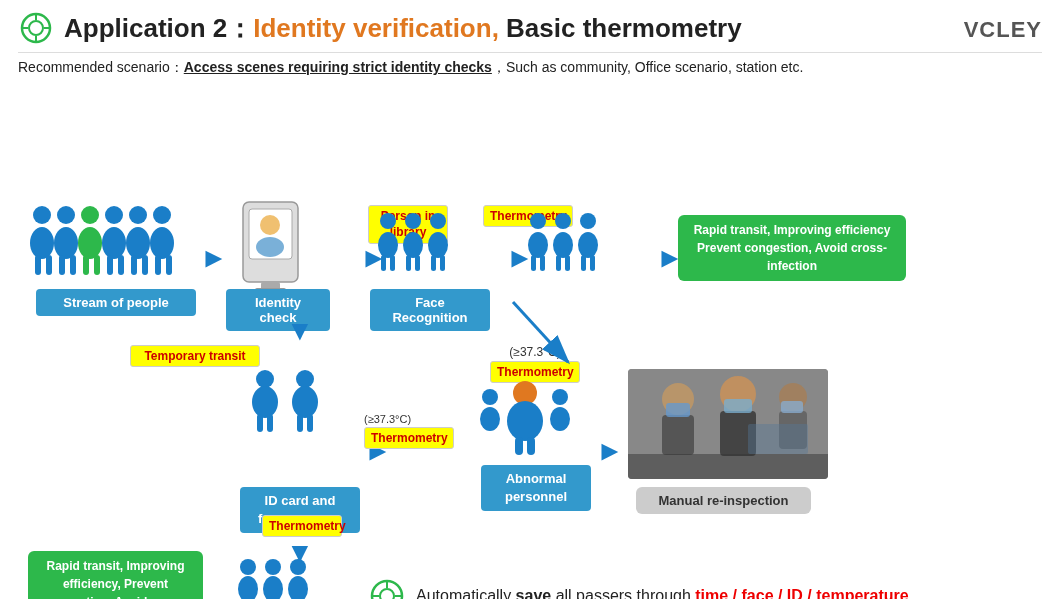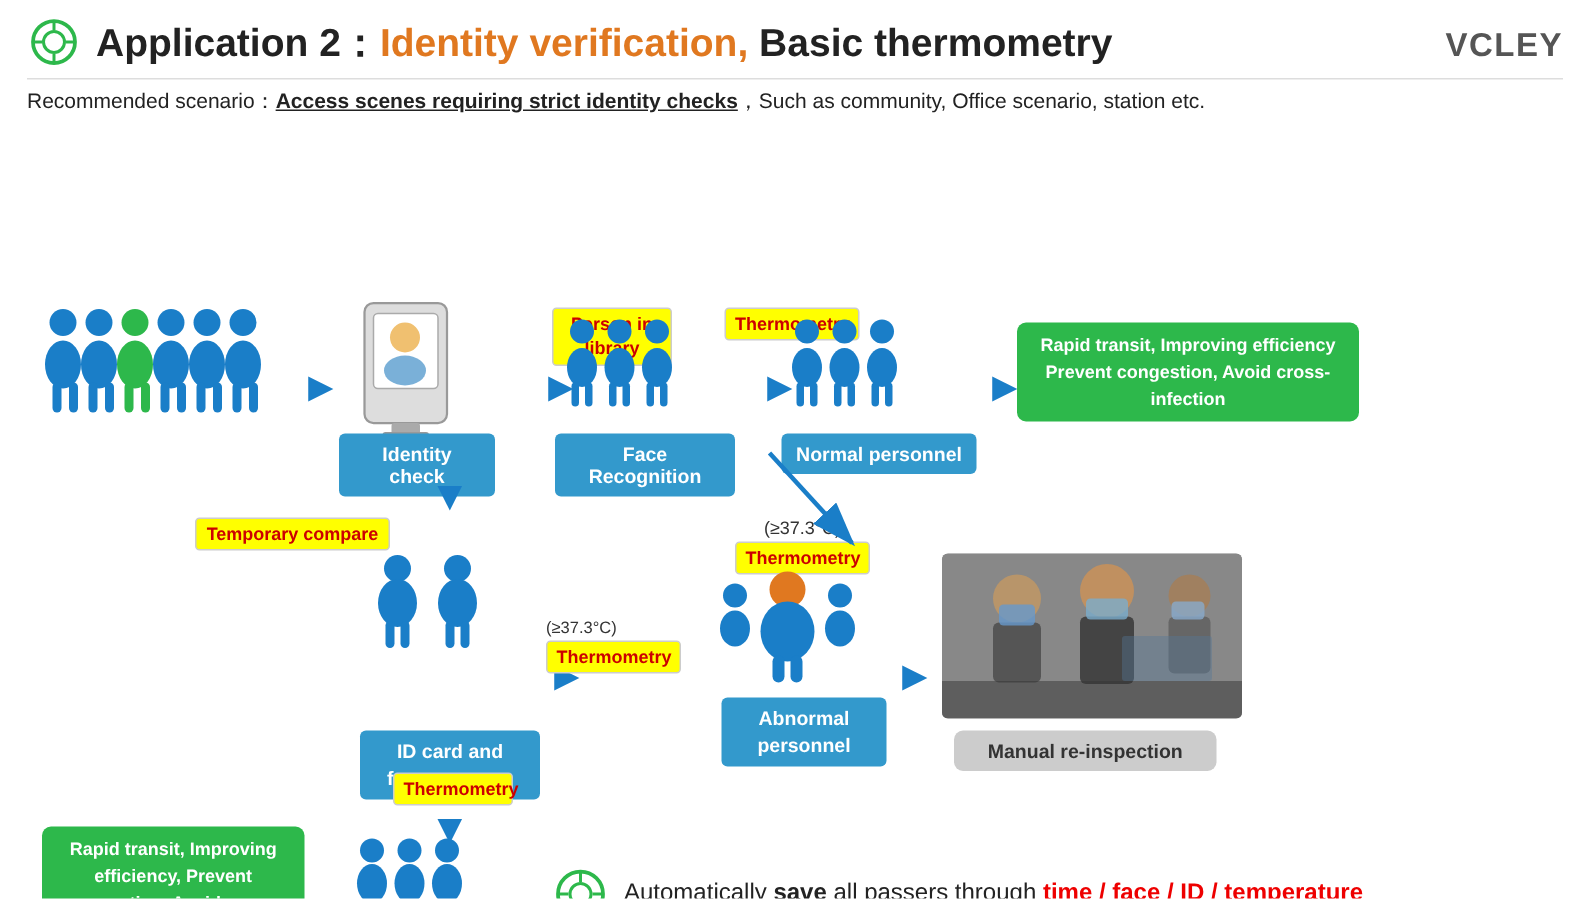--- a/index.html
+++ b/index.html
@@ -207,20 +207,23 @@
           <rect x="77" y="58" width="6" height="20" rx="3" fill="#1a7ec8"></rect>
           <rect x="88" y="58" width="6" height="20" rx="3" fill="#1a7ec8"></rect>
           <rect x="101" y="58" width="6" height="20" rx="3" fill="#1a7ec8"></rect>
           <rect x="112" y="58" width="6" height="20" rx="3" fill="#1a7ec8"></rect>
           <rect x="125" y="58" width="6" height="20" rx="3" fill="#1a7ec8"></rect>
           <rect x="136" y="58" width="6" height="20" rx="3" fill="#1a7ec8"></rect>
         </g>
       </svg>
     </div>
 
+    <div class="blue-box" style="left:18px; top:202px; width:160px; padding:6px 8px;">
+      <span>Stream of people</span>
+    </div>
 
     <div class="arrow" style="left:182px; top:155px; font-size:28px;">►</div>
 
     <div class="device" style="left:215px; top:110px;">
       <svg width="75" height="100" viewBox="0 0 75 100">
 
         <rect x="10" y="5" width="55" height="80" rx="6" fill="#ddd" stroke="#999" stroke-width="1.5"></rect>
 
         <rect x="16" y="12" width="43" height="50" rx="3" fill="#fff" stroke="#aaa"></rect>
 
@@ -280,33 +283,30 @@
         <ellipse cx="65" cy="38" rx="10" ry="13" fill="#1a7ec8"></ellipse>
         <rect x="8" y="48" width="5" height="16" rx="2.5" fill="#1a7ec8"></rect>
         <rect x="17" y="48" width="5" height="16" rx="2.5" fill="#1a7ec8"></rect>
         <rect x="33" y="48" width="5" height="16" rx="2.5" fill="#1a7ec8"></rect>
         <rect x="42" y="48" width="5" height="16" rx="2.5" fill="#1a7ec8"></rect>
         <rect x="58" y="48" width="5" height="16" rx="2.5" fill="#1a7ec8"></rect>
         <rect x="67" y="48" width="5" height="16" rx="2.5" fill="#1a7ec8"></rect>
       </svg>
     </div>
 
-    <div class="blue-box" style="left:503px; top:202px; width:130px; padding:6px 8px;">
-      <span>Normal personnel</span>
-    </div>
 
     <div class="arrow" style="left:638px; top:155px; font-size:28px;">►</div>
 
     <div class="green-box" style="left:660px; top:128px; width:228px; line-height:1.5;">
       <span>Rapid transit, Improving efficiency
 Prevent congestion, Avoid cross-infection</span>
     </div>
 
     <div class="yellow-label" style="left:112px; top:258px; width:130px;">
-      <span>Temporary compare</span>
+      <span>Temporary transit</span>
     </div>
 
     <div class="arrow-down" style="left:268px; top:228px; font-size:28px;">▼</div>
 
     <div style="position:absolute; left:472px; top:258px; text-align:center;">
       <div style="font-size:12px; color:#333;"><span>(≥37.3°C)</span></div>
       <div class="yellow-label" style="position:relative; width:90px; left:0; top:2px;">
         <span>Thermometry</span>
       </div>
     </div>

